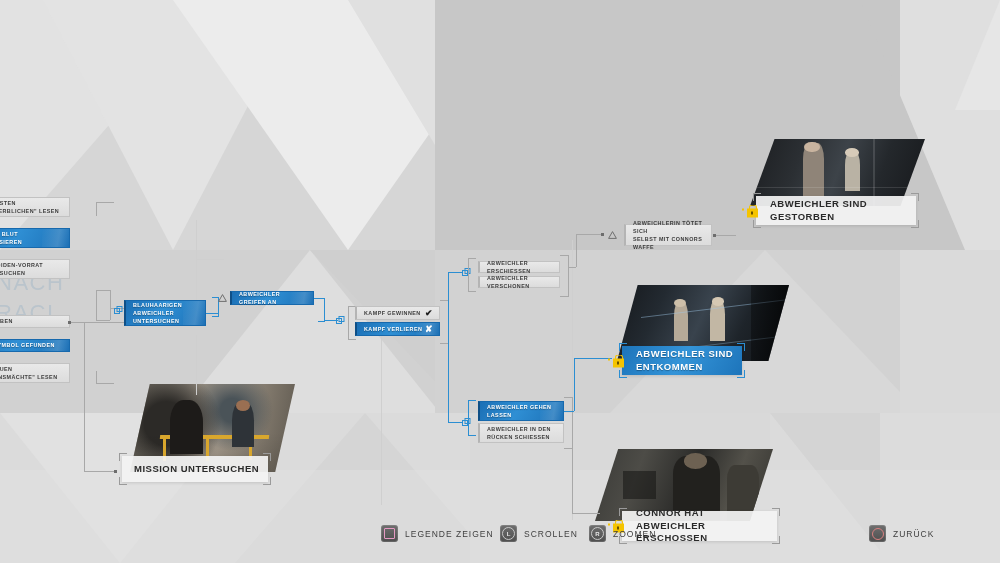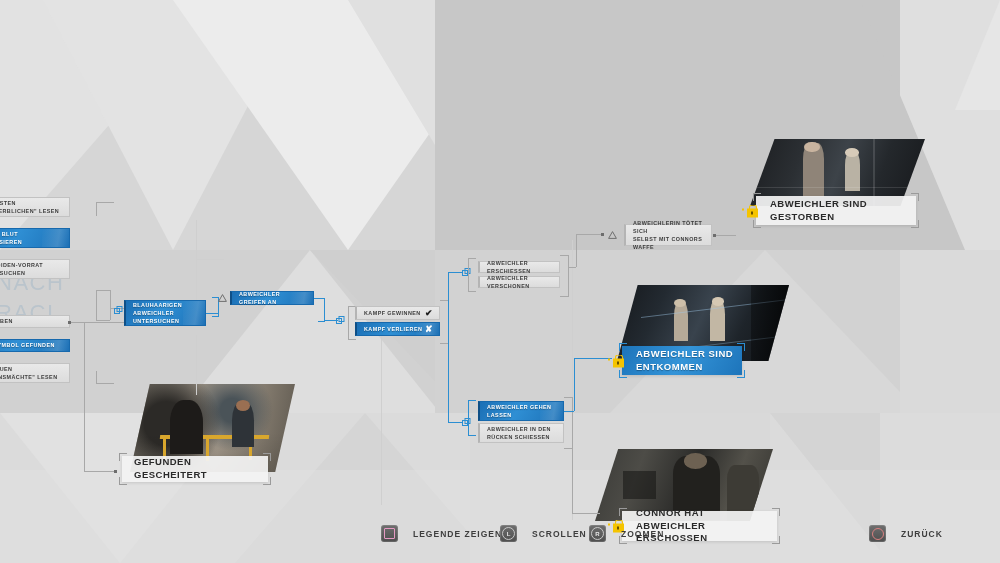--- a/index.html
+++ b/index.html
@@ -115,22 +115,22 @@
   
   .controls{position:absolute;left:0;bottom:0;width:1000px;height:46px;}
   .ctrl{position:absolute;display:flex;align-items:center;gap:7px;}
   .ctrl .glyph{
     width:17px;height:17px;border-radius:3px;
     background:linear-gradient(180deg,#6f6f6f 0%,#4e4e4e 100%);
     display:flex;align-items:center;justify-content:center;
     box-shadow:inset 0 0 0 1px rgba(255,255,255,.12);
   }
   .ctrl .lbl{
-    font-size:8.5px;font-weight:bold;letter-spacing:1px;
-    color:#3e3e3e;text-transform:uppercase;margin-left:8px;
+    font-size:8.5px;font-weight:normal;letter-spacing:1px;
+    color:#3e3e3e;text-transform:uppercase;
   }
   .g-square{width:9px;height:9px;border:1.6px solid #e59ac4;border-radius:1px;}
   .g-circle{width:11px;height:11px;border-radius:50%;border:1.4px solid #c8c8c8;display:flex;align-items:center;justify-content:center;font-size:6px;color:#e6e6e6;font-weight:bold;}
   .g-circle-red{width:10px;height:10px;border-radius:50%;border:1.6px solid #d98080;}
 </style>
 </head>
 <body>
 
 <div id="stage">
 
@@ -365,21 +365,21 @@
     <span class="lock">
       <span class="dot"></span><span class="shackle"></span><span class="body"></span><span class="kh"></span>
     </span>
     <span class="brk tl"></span>
     <span class="brk tr"></span>
     <span class="brk bl"></span>
     <span class="brk br"></span>
   </div>
 
   <div class="ending" style="left:122px;top:456px;width:146px;height:26px;padding-left:12px;">
-    <span>GEFUNDEN GESCHEITERT</span>
+    <span>MISSION UNTERSUCHEN</span>
     <span class="brk tl"></span>
     <span class="brk tr"></span>
     <span class="brk bl"></span>
     <span class="brk br"></span>
   </div>
 
 
   <div class="controls">
 
     <div class="ctrl" style="left:381px;top:8px;">

